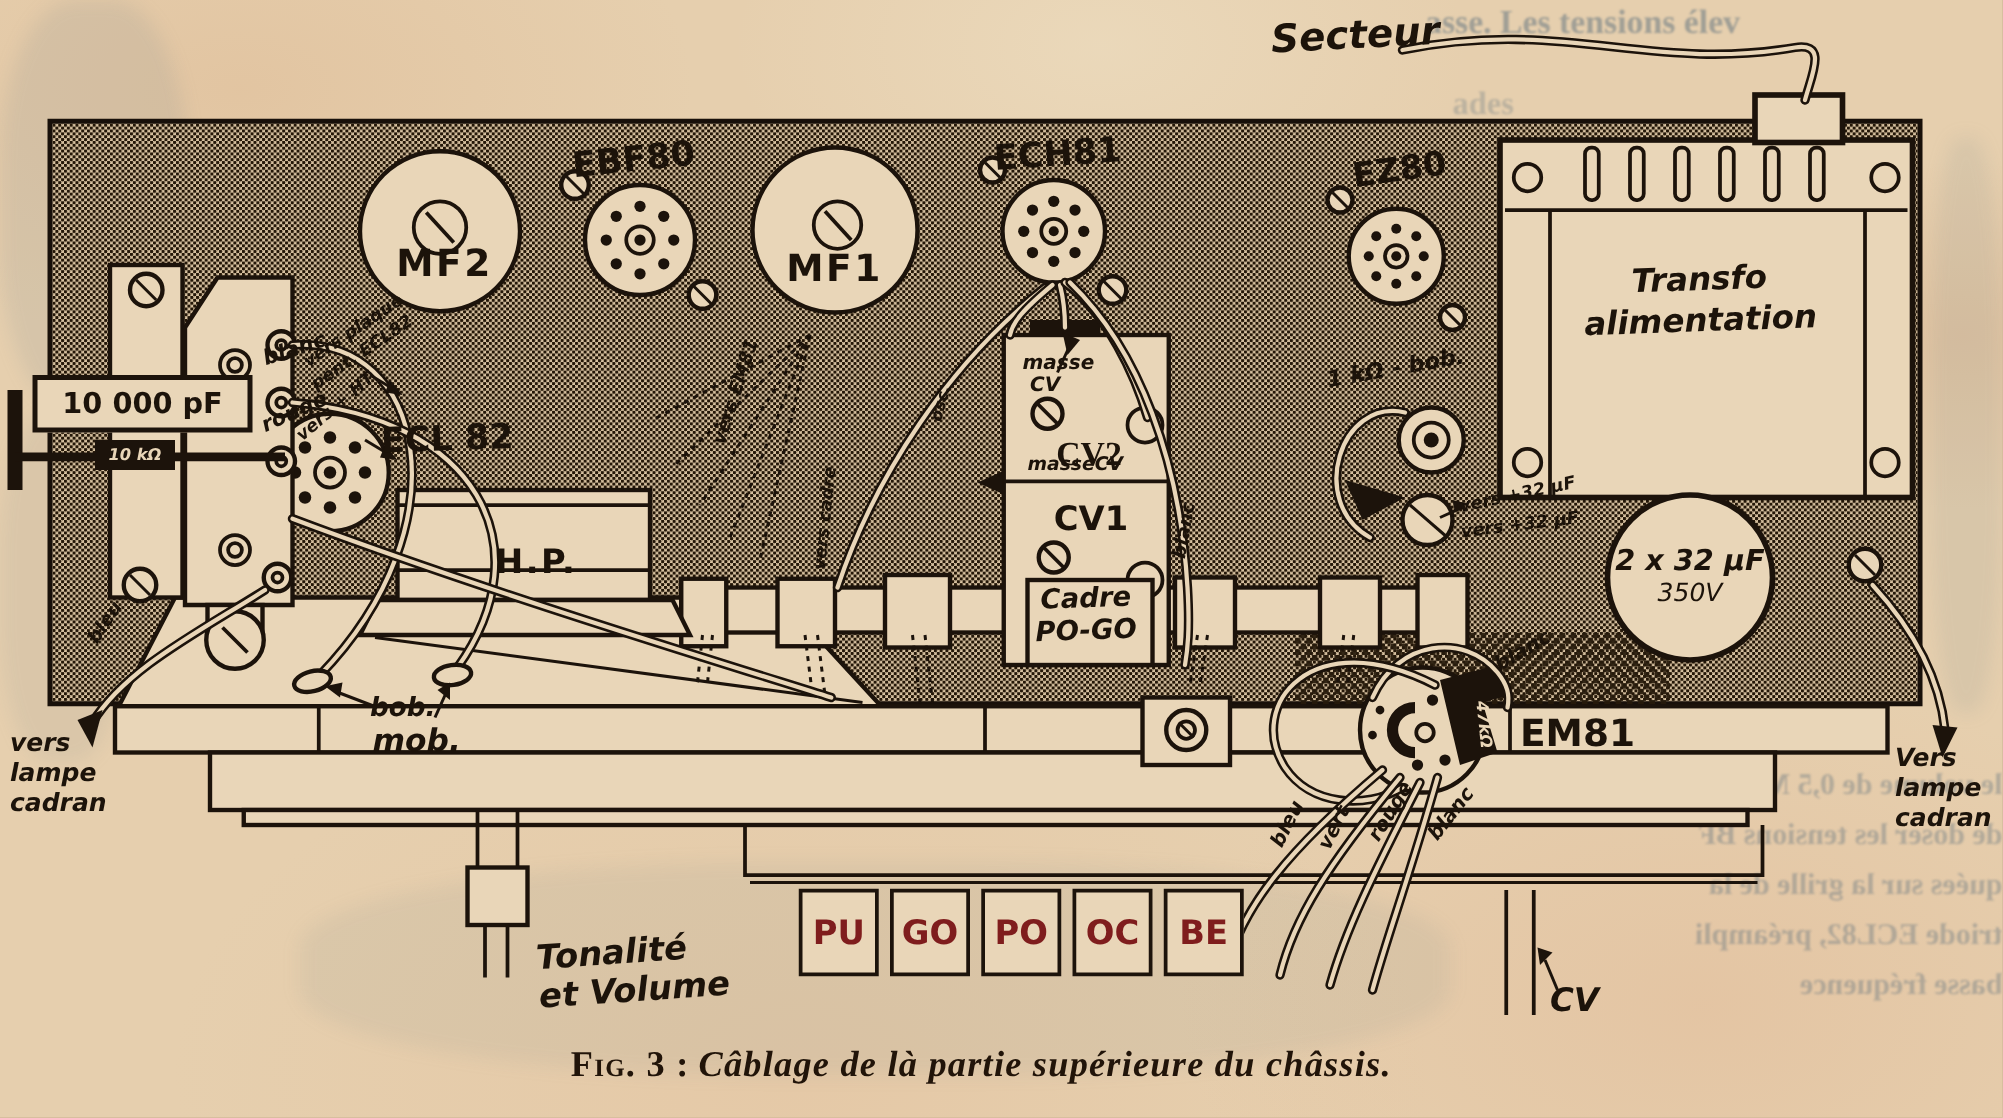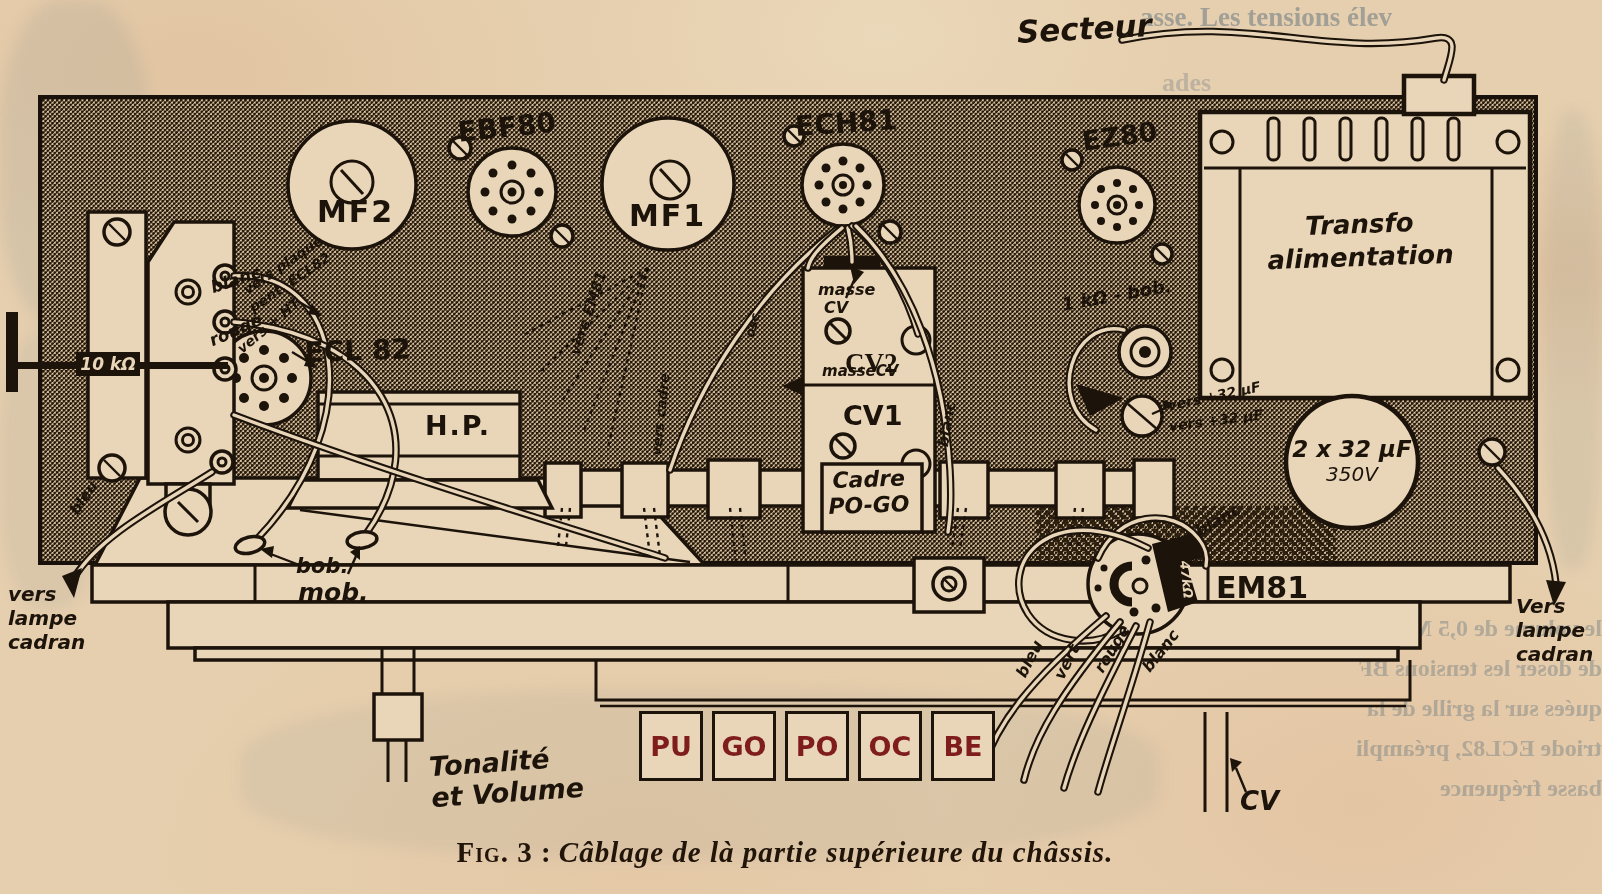--- a/index.html
+++ b/index.html
@@ -392,36 +392,37 @@
   <div class="lbl" style="left:794px;top:110px;font-size:28px;transform:rotate(-4deg);">ECH81</div>
   <div class="lbl" style="left:1080px;top:126px;font-size:27px;transform:rotate(-8deg);">EZ80</div>
   <div class="lbl" style="left:304px;top:336px;font-size:28px;transform:rotate(-2deg);">ECL 82</div>
   <div class="lbl" style="left:1216px;top:570px;font-size:30px;">EM81</div>
 
   <div style="position:absolute;left:1255px;top:208px;width:210px;text-align:center;z-index:4;transform:rotate(-2deg);font-weight:bold;font-style:italic;font-size:26px;color:#1c130a;line-height:33px;">
     <div>Transfo</div>
     <div>alimentation</div>
   </div>
 
-  <div style="position:absolute;left:76px;top:352px;width:64px;height:24px;z-index:4;background:#1c130b;color:#e9d6b8;display:flex;align-items:center;justify-content:center;font-weight:bold;font-style:italic;font-size:17px;">10 kΩ</div>
+  <div class="box" style="left:26px;top:300px;width:176px;height:46px;font-size:23px;">10 000 pF</div>
+  <div style="position:absolute;left:76px;top:352px;width:64px;height:24px;z-index:4;background:#1c130b;color:#e9d6b8;display:flex;align-items:center;justify-content:center;font-weight:bold;font-style:italic;font-size:13px;">10 kΩ</div>
 
   <div class="lbl it" style="left:208px;top:278px;font-size:17px;transform:rotate(-18deg);">blanc</div>
   <div class="lbl it" style="left:206px;top:332px;font-size:17px;transform:rotate(-24deg);">rouge</div>
   <div class="lbl it" style="left:240px;top:284px;font-size:14px;transform:rotate(-34deg);">vers plaque</div>
   <div class="lbl it" style="left:246px;top:302px;font-size:14px;transform:rotate(-34deg);">pent. ECL82</div>
   <div class="lbl it" style="left:234px;top:344px;font-size:14px;transform:rotate(-40deg);">vers + HT</div>
   <div class="lbl it" style="left:66px;top:508px;font-size:15px;transform:rotate(-56deg);">bleu</div>
 
   <div style="position:absolute;left:8px;top:582px;z-index:4;font-weight:bold;font-style:italic;font-size:20px;line-height:24px;color:#1c130a;">
     <div>vers</div>
     <div>lampe</div>
     <div>cadran</div>
   </div>
 
-  <div class="lbl" style="left:396px;top:410px;font-size:27px;letter-spacing:2px;padding-left:29px;">H.P.</div>
+  <div class="lbl" style="left:396px;top:434px;font-size:27px;letter-spacing:2px;">H.P.</div>
   <div class="lbl it" style="left:296px;top:554px;font-size:21px;">bob.</div>
   <div class="lbl it" style="left:298px;top:578px;font-size:25px;">mob.</div>
 
   <div class="lbl it" style="left:566px;top:352px;font-size:15px;transform:rotate(-72deg);">vers EM81</div>
   <div class="lbl it" style="left:648px;top:455px;font-size:14px;transform:rotate(-84deg);">vers cadre</div>
   <div class="lbl it" style="left:742px;top:335px;font-size:13px;transform:rotate(-75deg);">osc.</div>
 
   <div class="lbl it" style="left:818px;top:280px;font-size:16px;">masse</div>
   <div class="lbl it" style="left:824px;top:298px;font-size:16px;">CV</div>
   <div class="lbl" style="left:845px;top:348px;font-size:27px;font-family:Liberation Serif, serif;">CV2</div>

